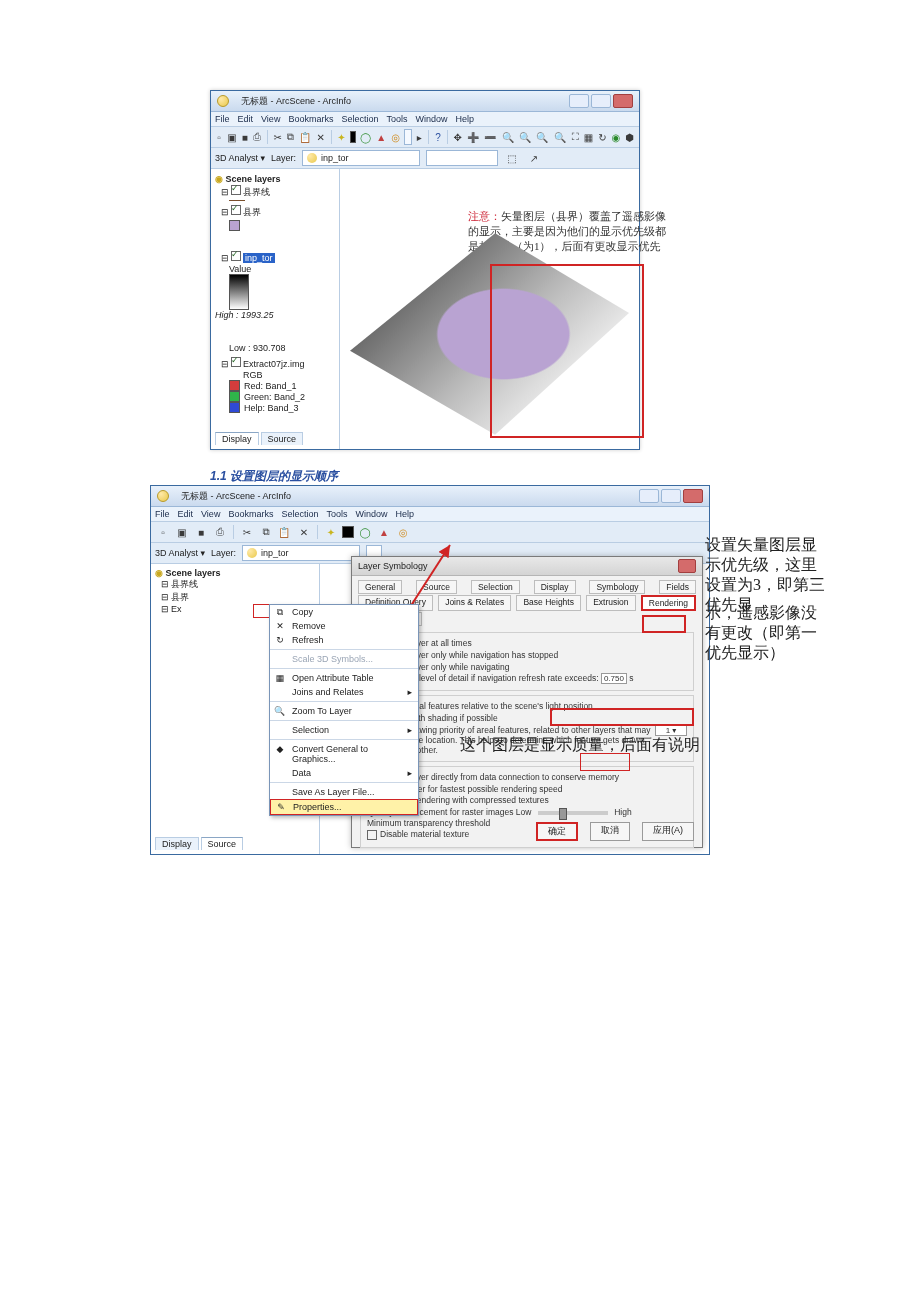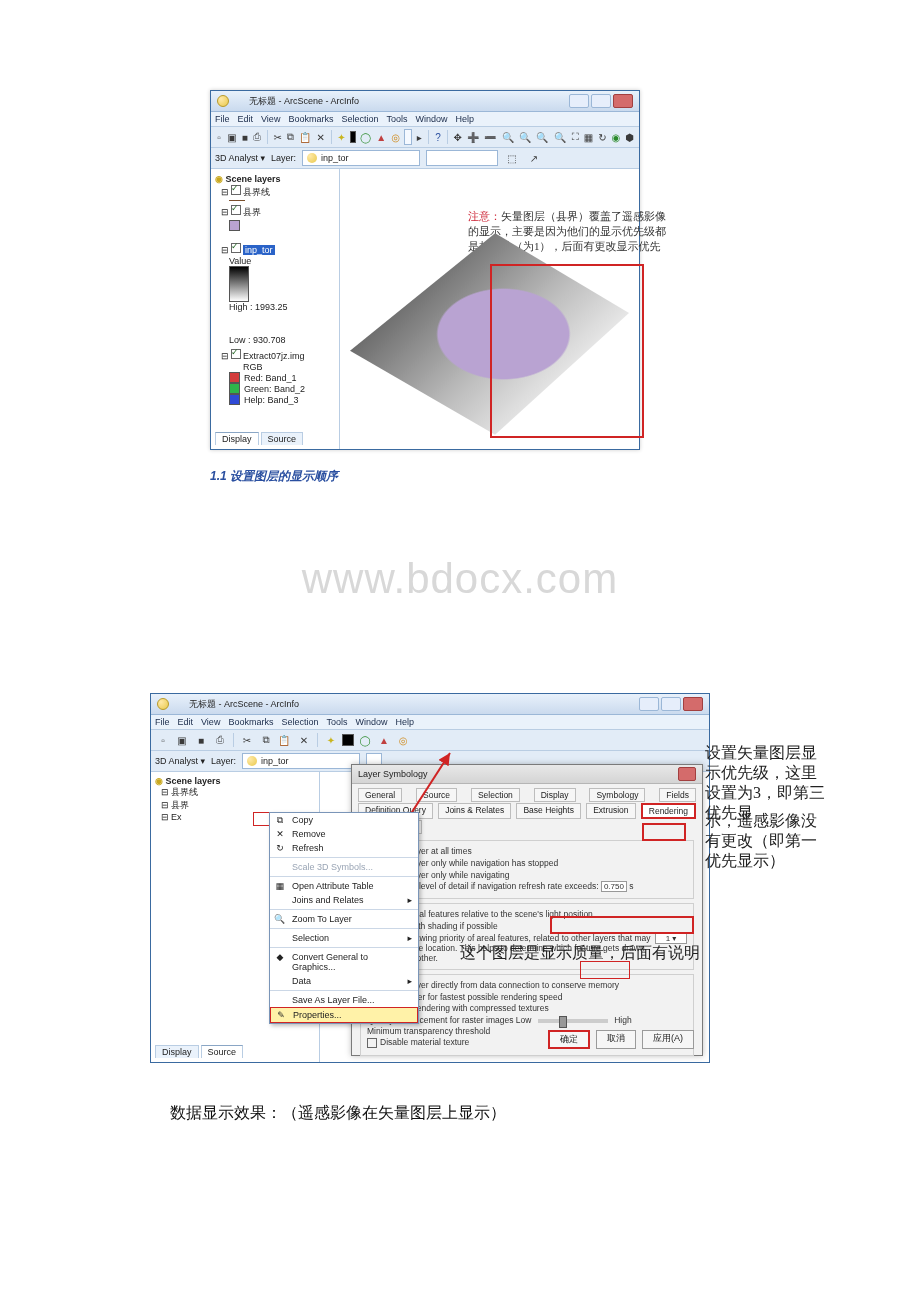--- a/index.html
+++ b/index.html
@@ -25,21 +25,21 @@
     color: #222;
   }
   .titlebar {
     background: linear-gradient(#e8f1fb,#cadaee);
     border-bottom: 1px solid #9bb7d7;
     padding: 3px 6px;
     display: flex;
     align-items: center;
     justify-content: space-between;
   }
-  .titlebar .t-left { display:flex; gap:20px; }
+  .titlebar .t-left { display:flex; gap:12px; }
   .titlebar .globe {
     width:10px; height:10px; border-radius:50%;
     background: radial-gradient(circle at 30% 30%,#ffe9a8,#e9c94b);
     border:1px solid #b89a2a;
   }
   .wctrl { display:flex; gap:2px; }
   .wbtn {
     width:18px; height:12px; background:#e6eefb; border:1px solid #9bb7d7;
     border-radius:2px; position:relative;
   }
@@ -168,21 +168,21 @@
   .dlgbody { padding:6px 8px; font-size:8.5px; color:#333; }
   .grp { border:1px solid #cfcfcf; padding:4px 6px 6px 6px; margin-bottom:4px; position:relative;}
   .grp .gt{ position:absolute; top:-6px; left:6px; background:#f2f2f2; padding:0 3px; color:#555;}
   .grp label{ display:block; margin:1px 0;}
   .rad, .chkb { display:inline-block; width:8px;height:8px;border:1px solid #666;border-radius:50%;margin-right:3px; vertical-align:middle;}
   .chkb{ border-radius:0;}
   .chkb.on::after{content:"✓"; font-size:8px; color:#2a6b2a; position:relative; top:-3px;}
   .numbox{ border:1px solid #999; background:#fff; padding:0 2px; font-size:8px;}
   .slider { display:inline-block; width:70px; height:4px; background:#ccc; position:relative; vertical-align:middle; margin:0 4px;}
   .slider::after{content:"";position:absolute;left:30%;top:-3px;width:6px;height:10px;background:#999;border:1px solid #555;}
-  .dlgbtns{ position:absolute; right:8px; bottom:6px; display:flex; gap:6px;}
+  .dlgbtns{ position:absolute; right:8px; bottom:6px; display:flex; gap:12px;}
   .dlgbtns .b{ border:1px solid #9a9a9a; background:#f6f6f6; padding:1px 10px;}
   .dlgbtns .b.hl{ border:2px solid #d02424;}
   .ann2a,.ann2b,.ann2c{
     position:absolute; font-family:"SimSun","KaiTi",serif; font-size:16px; color:#222; line-height:1.25;
   }
   .ann2a{ left:555px; top:50px; width:120px;}
   .ann2b{ left:555px; top:118px; width:120px;}
   .ann2c{ left:310px; top:250px; width:260px;}
   .redbox2a{ position:absolute; border:2px solid #d02424; left:492px; top:130px; width:40px; height:14px;}
   .redbox2b{ position:absolute; border:2px solid #d02424; left:400px; top:223px; width:140px; height:14px;}
@@ -274,24 +274,24 @@
               <span>Scene layers</span>
             </div>
             <div class="node" style="margin-left:6px;">⊟ <span class="chk on"></span><span>县界线</span></div>
             <div class="swline">
                 <span style="width:16px;height:0;border-top:1px solid #7a4f2b;display:inline-block;"></span>
               </div>
             <div class="node" style="margin-left:6px;margin-top:4px;">⊟ <span class="chk on"></span><span>县界</span></div>
             <div class="swline">
                 <span class="sq" style="background:#b9a3d2;"></span>
               </div>
-            <div class="node" style="margin-left:6px;margin-top:12px;">⊟ <span class="chk on"></span><span class="sel">inp_tor</span></div>
+            <div class="node" style="margin-left:6px;margin-top:20px;">⊟ <span class="chk on"></span><span class="sel">inp_tor</span></div>
             <div style="margin-left:14px;">Value</div>
             <div class="grad"></div>
-            <div style="margin-left:14px;">High : 1993.25</div>
+            <div style="font-style:italic;">High : 1993.25</div>
             <div style="margin-left:14px;margin-top:23px;">Low : 930.708</div>
             <div class="node" style="margin-left:6px;margin-top:4px;">⊟ <span class="chk on"></span><span>Extract07jz.img</span></div>
             <div style="margin-left:28px;">RGB</div>
             <div class="swline">
                 <span class="sq" style="background:#d43c3c;"></span>
                 <span>Red: Band_1</span>
               </div>
             <div class="swline">
                 <span class="sq" style="background:#2fb54a;"></span>
                 <span>Green: Band_2</span>
@@ -311,21 +311,20 @@
             <span class="hl">注意：</span><span>矢量图层（县界）覆盖了遥感影像的显示，主要是因为他们的显示优先级都是相同的（为1），后面有更改显示优先级的步骤</span>
           </div>
           <div class="terrain"></div>
           <div class="redbox" style="left:150px;top:95px;width:150px;height:170px;"></div>
         </div>
       </div>
     </div>
   </div>
   <div class="caption1">1.1 设置图层的显示顺序</div>
 
-  <div class="watermark">www.bdocx.com</div>
 
   <div class="fig2wrap" style="position:relative;">
     <div class="win2">
       <div class="titlebar">
         <div class="t-left">
           <span class="globe"></span>
           <span>无标题 - ArcScene - ArcInfo</span>
         </div>
         <div class="wctrl">
           <span class="wbtn"></span>
@@ -485,15 +484,14 @@
     <svg style="position:absolute;left:0;top:0;width:560px;height:320px;pointer-events:none;">
       <defs>
           <marker id="ah" markerWidth="8" markerHeight="8" refX="6" refY="3" orient="auto">
             <path d="M0,0 L6,3 L0,6 Z" fill="#d02424"></path>
           </marker>
         </defs>
       <line x1="170" y1="262" x2="300" y2="60" stroke="#d02424" stroke-width="2" marker-end="url(#ah)"></line>
     </svg>
   </div>
 
-  <div class="bodytext">数据显示效果：（遥感影像在矢量图层上显示）</div>
 
 </div>
 
 </body></html>

